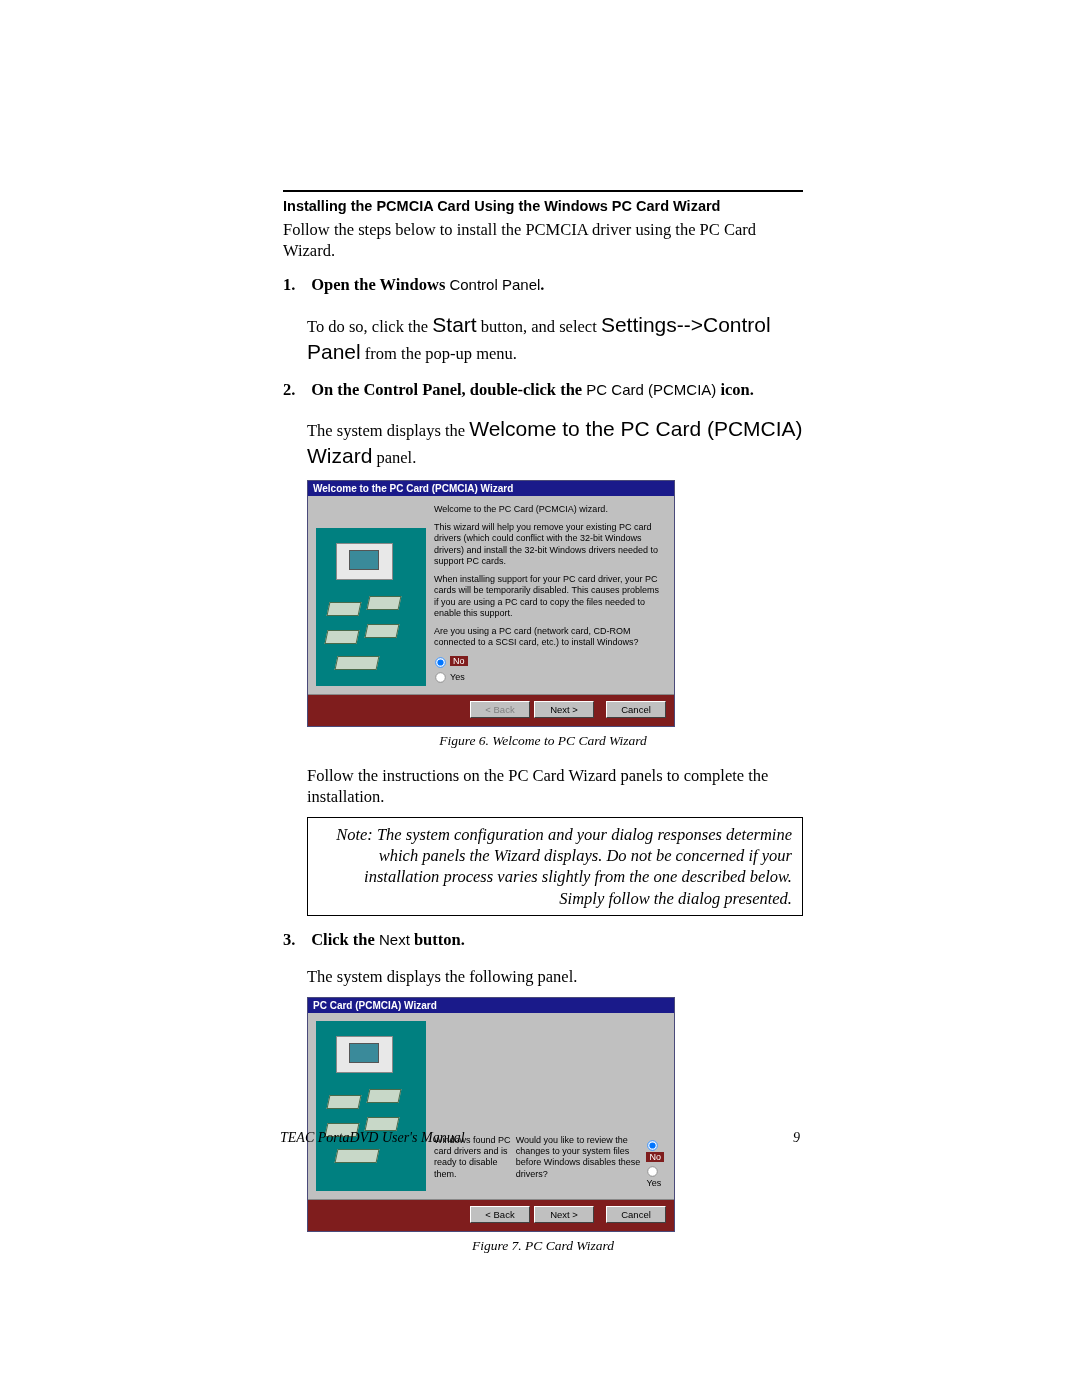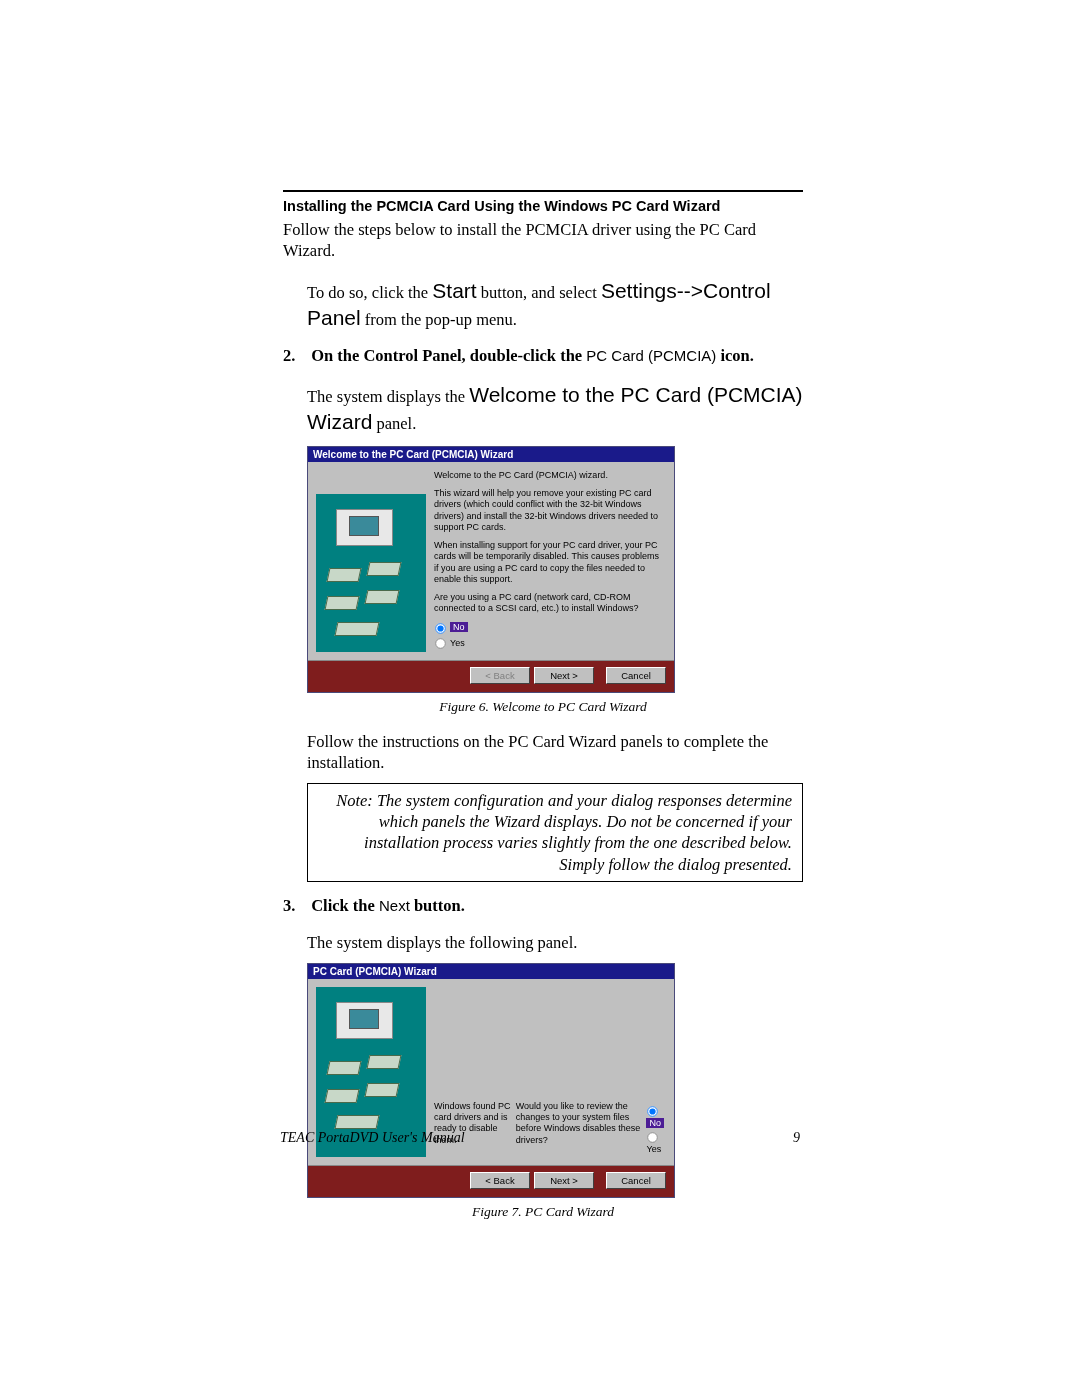--- a/index.html
+++ b/index.html
@@ -146,21 +146,21 @@
   .c5{left:10px; top:60px; width:40px;}
   .wiz-right {
     flex: 1;
     padding: 0 2px 0 8px;
     line-height: 1.25;
   }
   .wiz-right p { margin: 0 0 7px 0; }
   .radios { margin-top: 4px; }
   .radios label { display:block; font-size:9px; margin-bottom:2px;}
   .radios input { margin:0 3px 0 0; transform: scale(0.8); vertical-align:middle;}
-  .radios .sel { background:#4c1d95; color:#fff; padding:0 3px; }
+  .radios .sel { background:#7f1d1d; color:#fff; padding:0 3px; }
   .wiz-foot {
     border-top: 1px solid #888;
     padding: 6px 8px 8px 0;
     text-align: right;
     background:#7f1d1d;
   }
   .wiz-btn {
     display:inline-block;
     width: 58px;
     text-align:center;
@@ -180,20 +180,24 @@
 <body>
 
 <div class="page">
   <hr class="hr-top">
   <div class="section-title">Installing the PCMCIA Card Using the Windows PC Card Wizard</div>
   <p class="intro">Follow the steps below to install the PCMCIA driver using the PC Card Wizard.</p>
 
   <ol class="steps">
 
     <li>
+      <p class="step-head">
+        <span class="num step-bold">1.</span>
+        <span class="step-bold">Open the Windows </span><span class="step-sans">Control Panel</span><span class="step-bold">.</span>
+      </p>
       <p class="step-body">
         <span>To do so, click the </span><span class="sans">Start</span><span> button, and select </span><span class="sans">Settings--&gt;Control Panel</span><span> from the pop-up menu.</span>
       </p>
     </li>
 
     <li>
       <p class="step-head">
         <span class="num step-bold">2.</span>
         <span class="step-bold">On the Control Panel, double-click the </span><span class="step-sans">PC Card (PCMCIA)</span><span class="step-bold"> icon.</span>
       </p>

